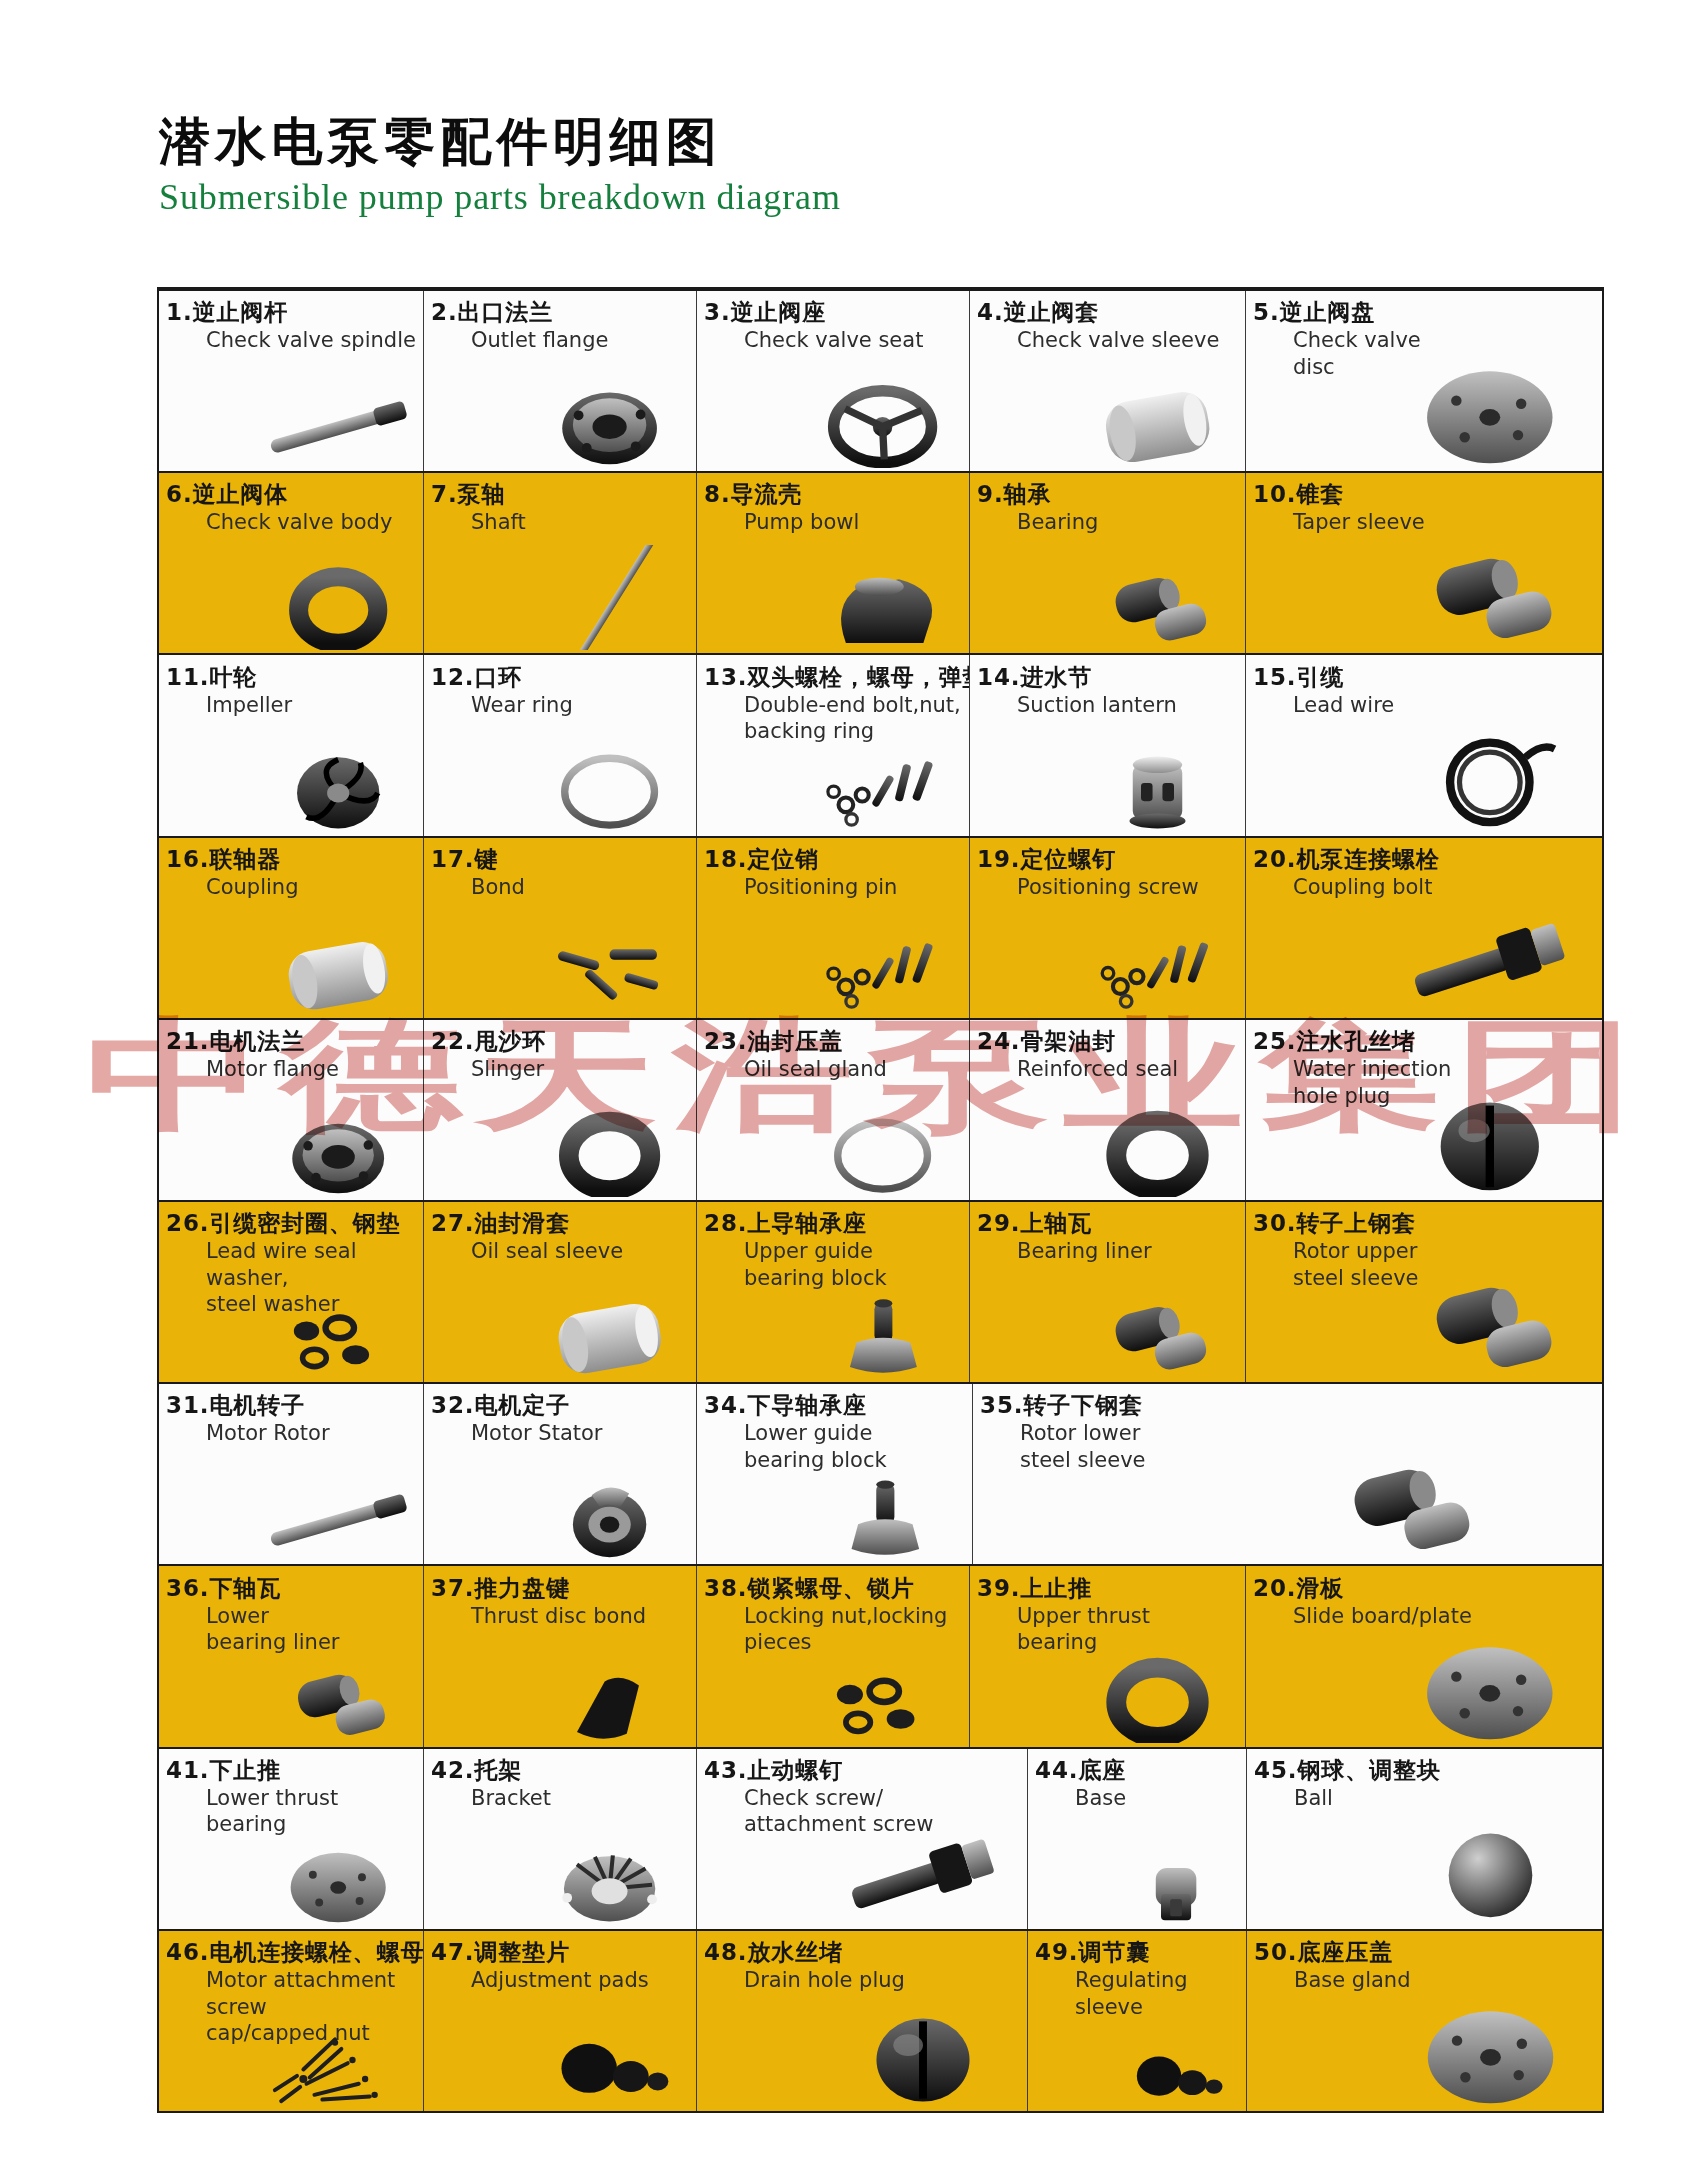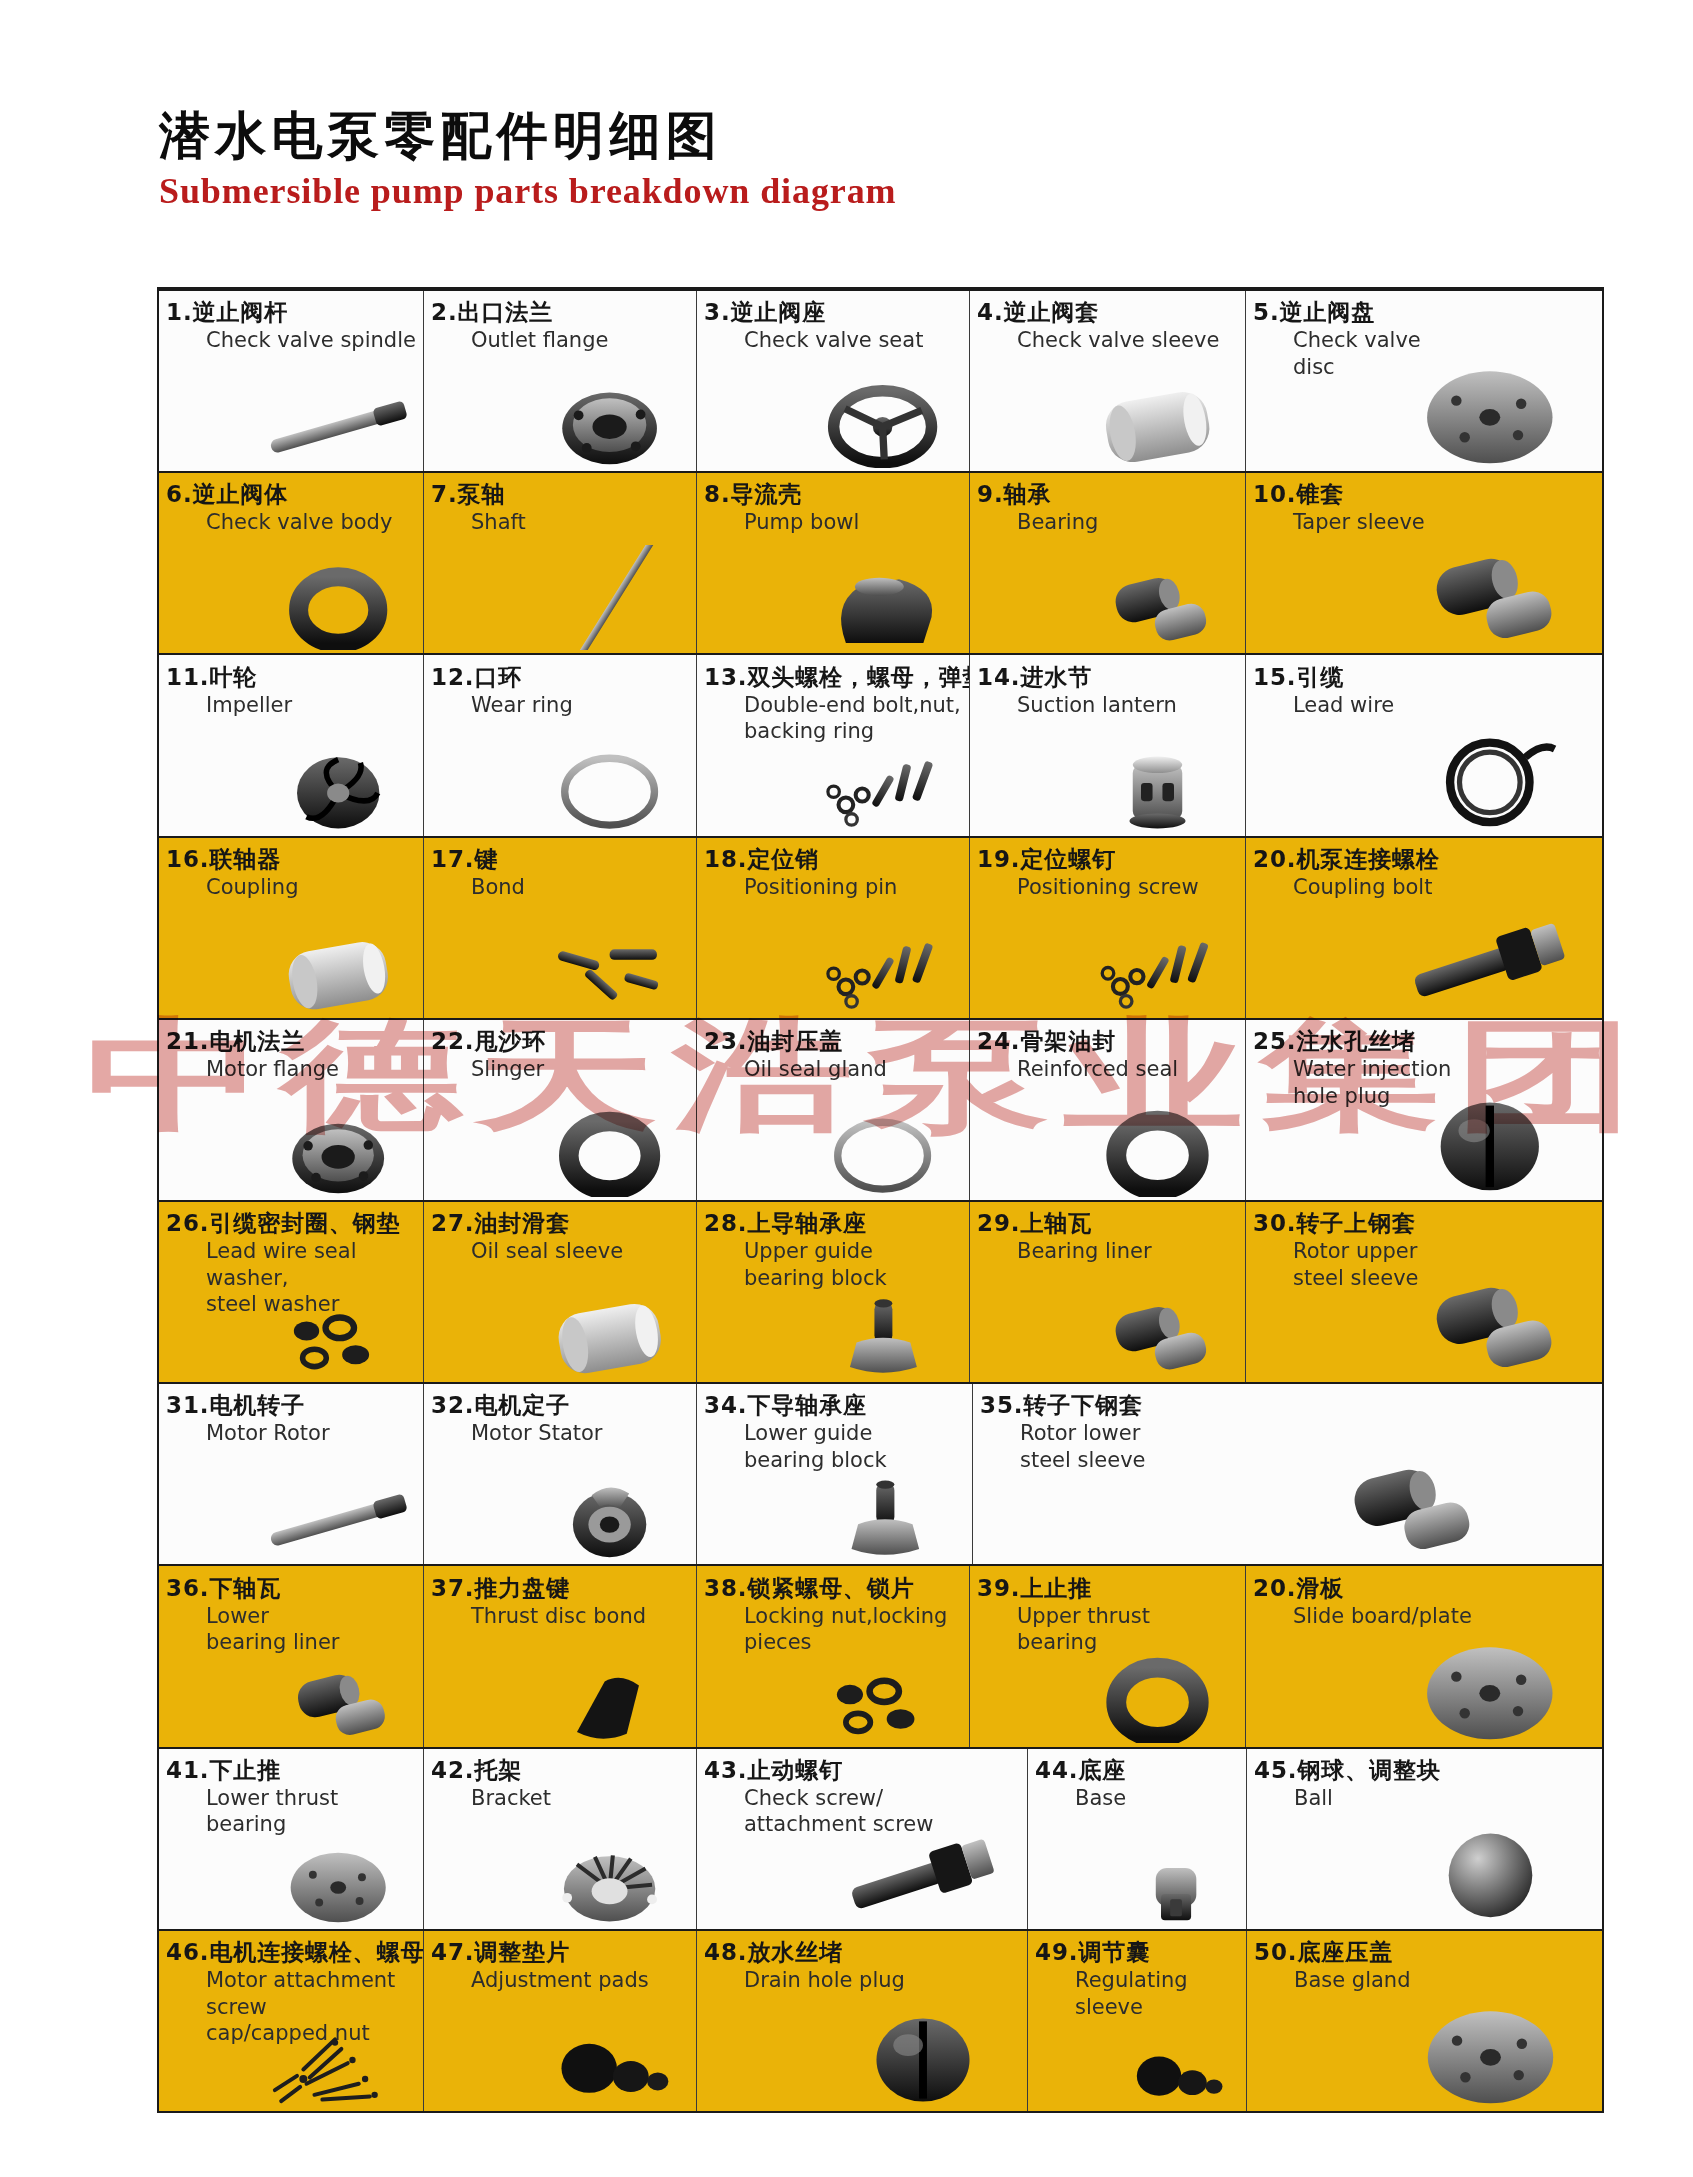--- a/index.html
+++ b/index.html
@@ -1,21 +1,21 @@
 <!DOCTYPE html>
 <html style="font-size:14px"><head>
 <meta charset="utf-8">
 <style>
   html,body{margin:0;padding:0;background:#ffffff;}
   .page{position:relative;width:1694px;height:2177px;background:#ffffff;overflow:hidden;
         font-family:"DejaVu Sans",sans-serif;color:#111;}
   
-  .title-block{position:absolute;left:159px;top:107px;}
+  .title-block{position:absolute;left:159px;top:113px;}
   .title-zh{font-size:51px;font-weight:bold;color:#0c0c0c;letter-spacing:5.3px;line-height:58px;}
-  .title-en{font-family:"Liberation Serif",serif;font-size:36px;font-weight:bold;color:#b91c1c;
+  .title-en{font-family:"Liberation Serif",serif;font-size:36px;font-weight:normal;color:#15803d;
             margin-top:5.3px;letter-spacing:0.9px;}
   
   .grid{position:absolute;left:157px;top:287px;width:1447px;height:1826px;
         border:2.6px solid #1a1a1a;border-top-width:4.4px;box-sizing:border-box;
         display:flex;flex-direction:column;background:#fff;}
   .row{flex:1;display:flex;border-bottom:2.6px solid #1a1a1a;box-sizing:border-box;background:#fcfcfc;}
   .row:last-child{border-bottom:none;}
   .row.gray{background:#eab308;}
   .cell{position:relative;border-right:1.8px solid #3a3a3a;box-sizing:border-box;
         padding:6.2px 5.3px 0 7px;overflow:hidden;}

